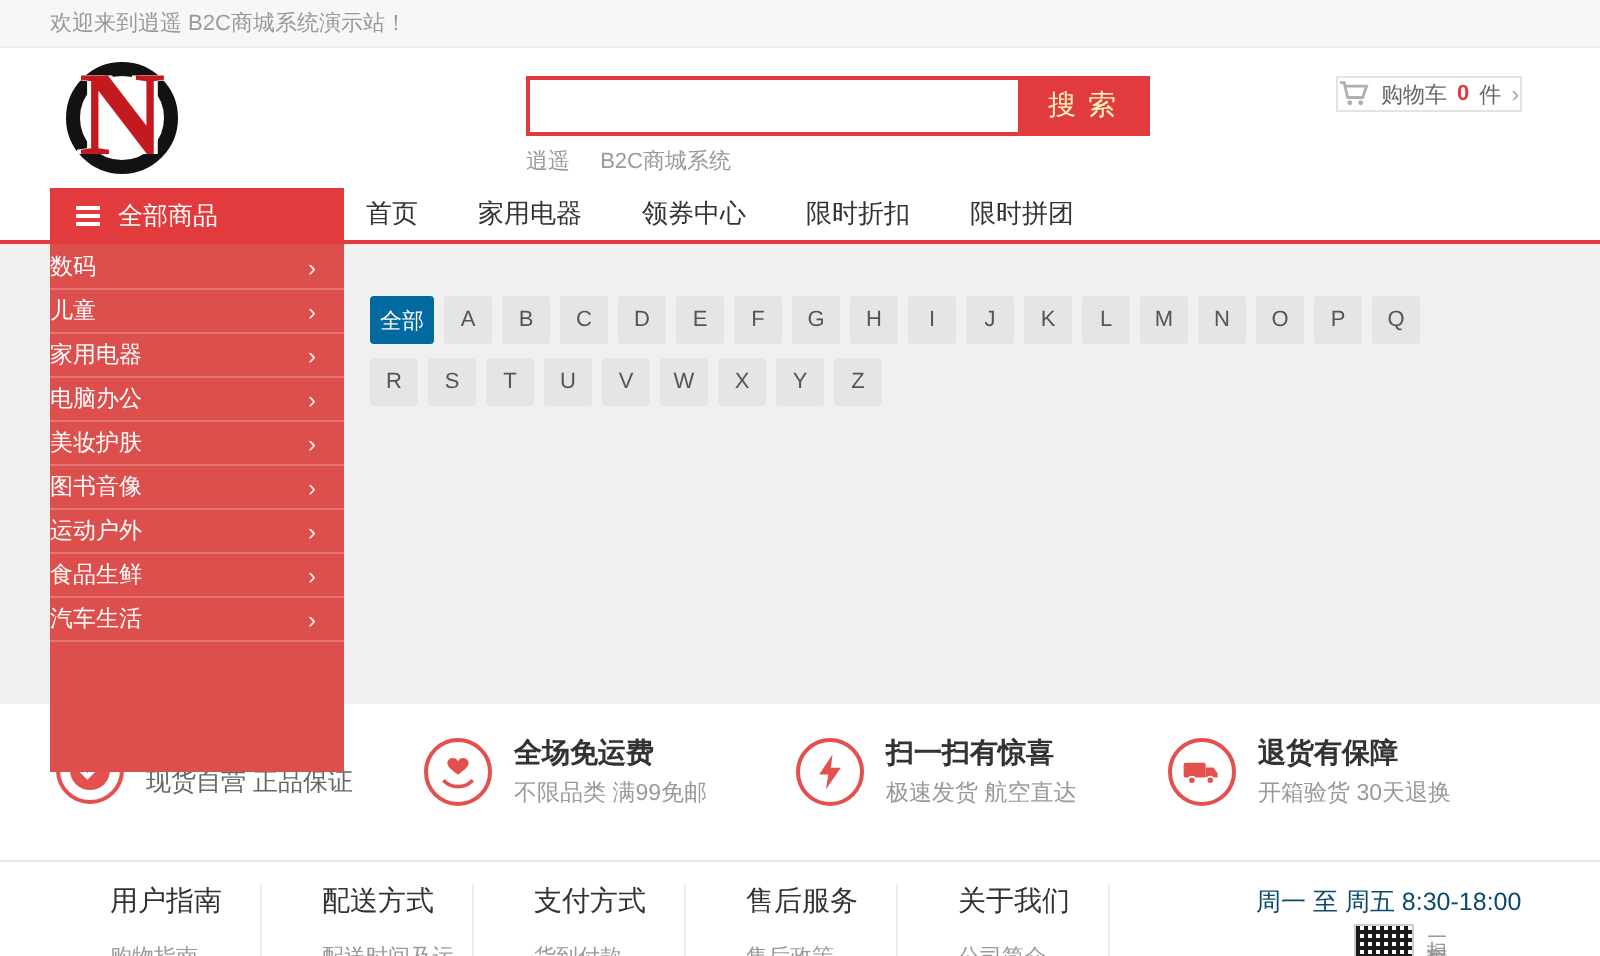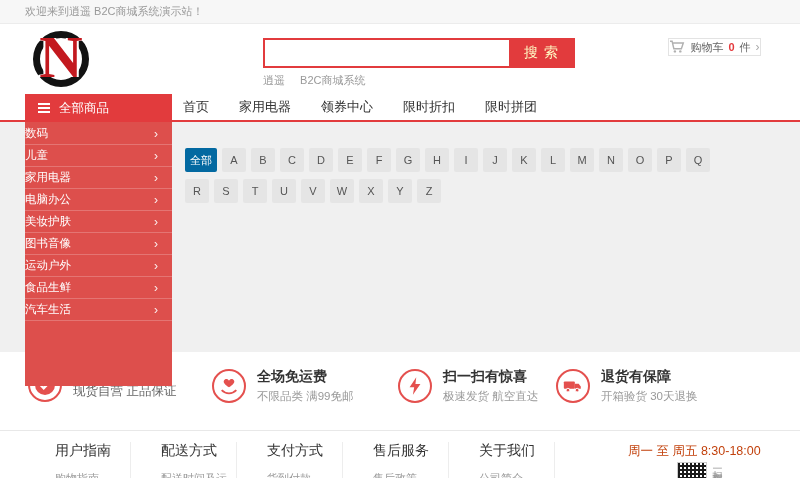--- a/index.html
+++ b/index.html
@@ -89,29 +89,29 @@
   .side-item .chev { font-size:12px; color:rgba(255,255,255,.9); }
   
   .services { height:78px; background:#fff; position:relative; }
   .svc { position:absolute; top:16px; display:flex; gap:11px; align-items:center; }
   .svc-icon {
     width:34px; height:34px; border:2px solid #e4504e; border-radius:50%;
     display:flex; align-items:center; justify-content:center; flex:none; background:#fff;
   }
   .svc-title { font-size:14px; font-weight:bold; color:#333; margin-bottom:3px; }
   .svc-sub { font-size:11.5px; color:#999; }
-  .svc1 { left:28px; } .svc2 { left:212px; } .svc3 { left:398px; } .svc4 { left:556px; }
+  .svc1 { left:28px; } .svc2 { left:212px; } .svc3 { left:398px; } .svc4 { left:584px; }
   .svc1 .svc-sub { font-size:12.5px; color:#666; margin-top:12px; }
   
   .footer { height:48px; border-top:1px solid #e8e8e8; position:relative; background:#fff; }
   .fcols { position:absolute; left:25px; top:11px; display:flex; }
   .fcol { width:106px; padding-left:30px; border-right:1px solid #ededed; }
   .fcol-title { font-size:14px; color:#333; margin-bottom:11px; }
   .fcol-link { font-size:11px; color:#999; cursor:pointer; }
-  .hours { position:absolute; left:628px; top:12px; font-size:12.5px; color:#c2410c; }
+  .hours { position:absolute; left:628px; top:12px; font-size:12.5px; color:#0c4a6e; }
   .qr-area { position:absolute; left:677px; top:31px; display:flex; gap:5px; }
   .qr {
     width:30px; height:30px; border:1px solid #ccc;
     background:
       repeating-linear-gradient(0deg,#1a1a1a 0 2px,transparent 2px 4px),
       repeating-linear-gradient(90deg,#1a1a1a 0 2px,#fff 2px 4px);
   }
   .qr-caption {
     writing-mode:vertical-lr; height:34px; font-size:10px; line-height:11px;
     color:#999; letter-spacing:1px;

